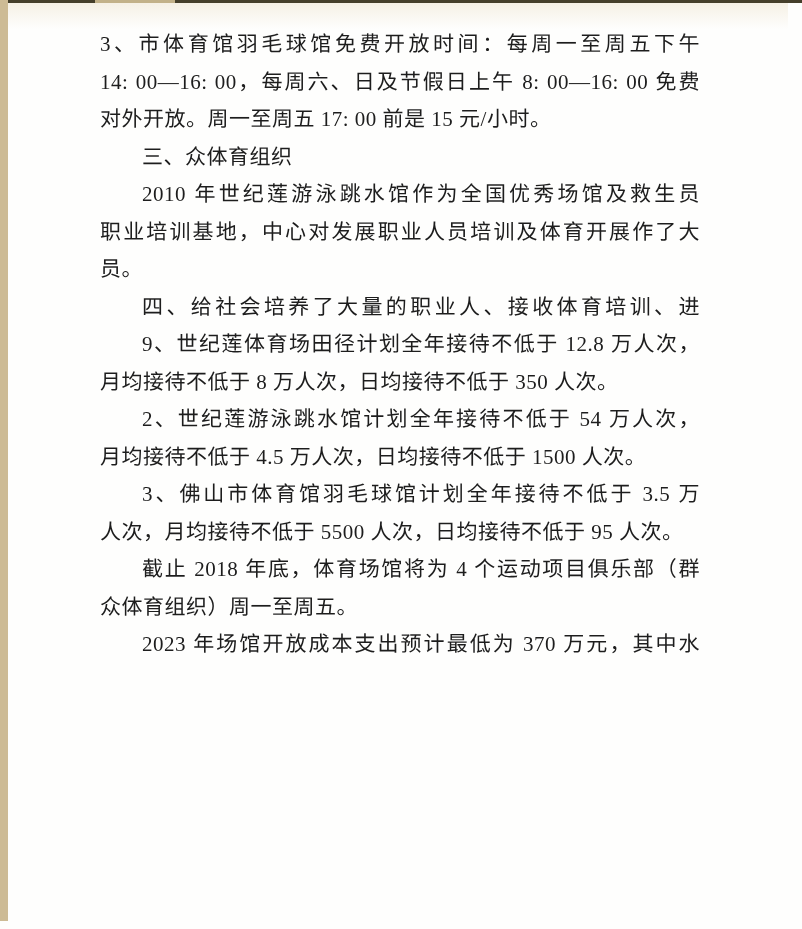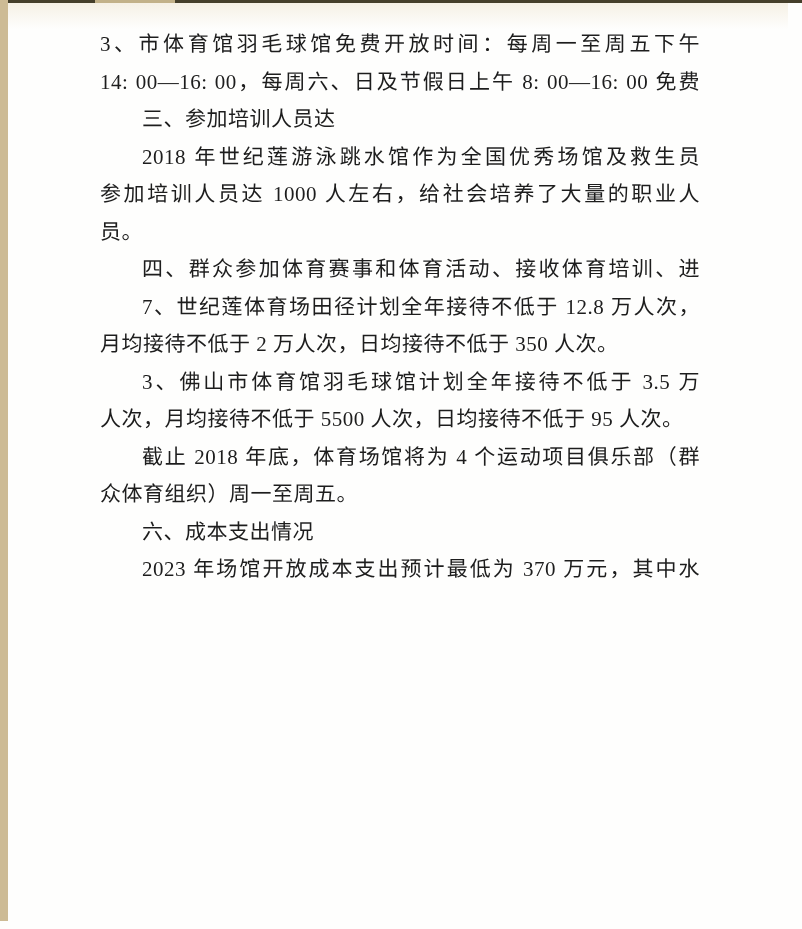--- a/index.html
+++ b/index.html
@@ -79,44 +79,46 @@
 <div class="page">
   <div class="edge-left"></div>
   <div class="edge-right"></div>
   <div class="edge-top"></div>
   <div class="edge-top-gap"></div>
   <div class="top-wash"></div>
   <div class="textblock" id="textblock" style="color: rgb(29, 29, 29);">
       <div>
         <div class="line just">3、市体育馆羽毛球馆免费开放时间：每周一至周五下午</div>
         <div class="line just">14: 00—16: 00，每周六、日及节假日上午 8: 00—16: 00 免费</div>
+        <div class="line">对外开放。周一至周五 17: 00 前是 15 元/小时。</div>
       </div>
       <div>
-        <div class="line ind">三、参加培训人员达</div>
+        <div class="line ind">三、众体育组织</div>
       </div>
       <div>
-        <div class="line ind just">2018 年世纪莲游泳跳水馆作为全国优秀场馆及救生员</div>
-        <div class="line just">参加培训人员达 1000 人左右，给社会培养了大量的职业人</div>
+        <div class="line ind just">2010 年世纪莲游泳跳水馆作为全国优秀场馆及救生员</div>
+        <div class="line just">职业培训基地，中心对发展职业人员培训及体育开展作了大</div>
         <div class="line">员。</div>
       </div>
       <div>
-        <div class="line ind just">四、群众参加体育赛事和体育活动、接收体育培训、进</div>
+        <div class="line ind just">四、给社会培养了大量的职业人、接收体育培训、进</div>
       </div>
       <div>
-        <div class="line ind just">7、世纪莲体育场田径计划全年接待不低于 12.8 万人次，</div>
-        <div class="line">月均接待不低于 2 万人次，日均接待不低于 350 人次。</div>
+        <div class="line ind just">9、世纪莲体育场田径计划全年接待不低于 12.8 万人次，</div>
+        <div class="line">月均接待不低于 8 万人次，日均接待不低于 350 人次。</div>
+      </div>
+      <div>
+        <div class="line ind just">2、世纪莲游泳跳水馆计划全年接待不低于 54 万人次，</div>
+        <div class="line">月均接待不低于 4.5 万人次，日均接待不低于 1500 人次。</div>
       </div>
       <div>
         <div class="line ind just">3、佛山市体育馆羽毛球馆计划全年接待不低于 3.5 万</div>
         <div class="line">人次，月均接待不低于 5500 人次，日均接待不低于 95 人次。</div>
       </div>
       <div>
         <div class="line ind just">截止 2018 年底，体育场馆将为 4 个运动项目俱乐部（群</div>
         <div class="line">众体育组织）周一至周五。</div>
       </div>
       <div>
-        <div class="line ind">六、成本支出情况</div>
-      </div>
-      <div>
         <div class="line ind just">2023 年场馆开放成本支出预计最低为 370 万元，其中水</div>
       </div>
     </div>
 </div>
 
 </body></html>

